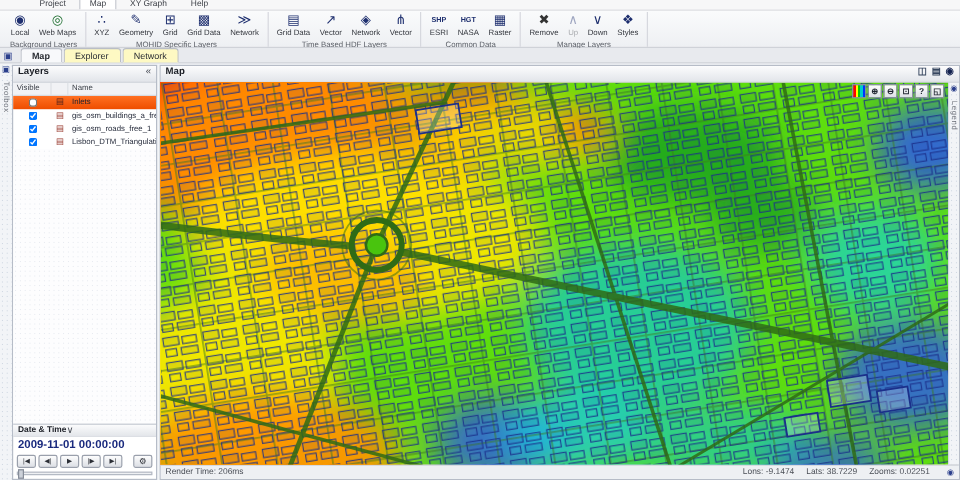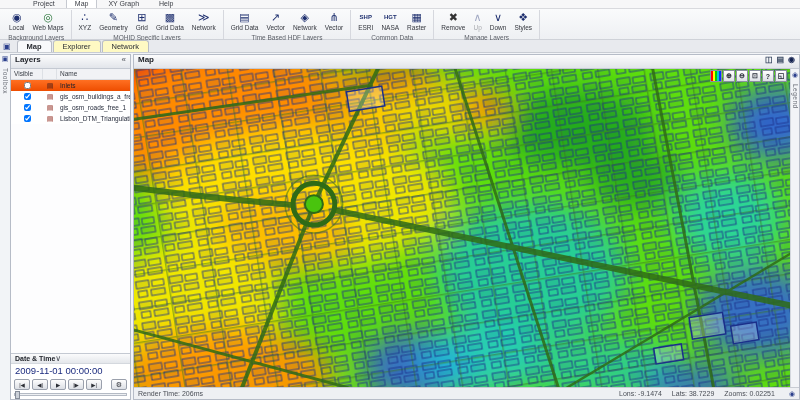--- a/index.html
+++ b/index.html
@@ -41,21 +41,21 @@
 .col-name{flex:1;padding:1px 3px;white-space:nowrap;overflow:hidden}
 .lrow{display:flex;height:11px;flex:0 0 11px;align-items:center;font-size:6.5px;color:#1f2535;cursor:pointer}
 .lrow .col-vis{display:flex;justify-content:center;border-right:none;padding:0}
 .lrow input{width:7px;height:7px;margin:0;cursor:pointer}
 .licon{width:14px;text-align:center;font-size:7px;line-height:10px;color:#943226}
 .lrow.selected{background:linear-gradient(#ff7022,#ee4d00);color:#1c2130}
 .lrow.selected .licon{color:#50201a}
 .lfiller{flex:1;background-color:#fdfdfe;background-image:radial-gradient(circle,#e3e7ee .6px,transparent .7px);background-size:4px 4px}
 
 .dtheader{height:11px;flex:0 0 11px;background:linear-gradient(#fbfbfc,#e4e7eb);border-top:1px solid #c4c9d2;border-bottom:1px solid #d4d8de;display:flex;align-items:center;padding:0 4px;font-size:7px;font-weight:bold;color:#22252c}
-.dtvalue{height:14px;flex:0 0 14px;font-size:9.5px;font-weight:normal;color:#1a2a7e;padding:1px 4px;white-space:nowrap}
+.dtvalue{height:14px;flex:0 0 14px;font-size:9.5px;font-weight:bold;color:#1a2a7e;padding:1px 4px;white-space:nowrap}
 .dtbuttons{height:13px;flex:0 0 13px;display:flex;gap:2px;padding:0 3px;align-items:center}
 .dtbtn{width:16px;height:11px;font-size:5.5px;background:linear-gradient(#fdfdfd,#dcdfe5);border:1px solid #9aa0ac;border-radius:2px;display:flex;align-items:center;justify-content:center;color:#2c2f36;cursor:pointer;white-space:nowrap}
 .dtbtn.tools{margin-left:auto;font-size:7px}
 .sliderrow{height:8px;flex:0 0 8px;display:flex;align-items:center;padding:0 3px 1px}
 .track{flex:1;height:3px;border:1px solid #b4bac4;background:#eef0f3;position:relative}
 .handle{position:absolute;left:0;top:-3px;width:5px;height:8px;background:#ccd1d9;border:1px solid #868d99;cursor:pointer}
 
 .mainwrap{flex:1;display:flex;flex-direction:column;border:1px solid #b6bcc7;background:#fff;margin:1px 0 0 2px;min-width:0}
 .hicon{font-size:8px;margin-left:4px;color:#37465f;cursor:pointer;line-height:10px}
 .maprow{flex:1;display:flex;min-height:0}

